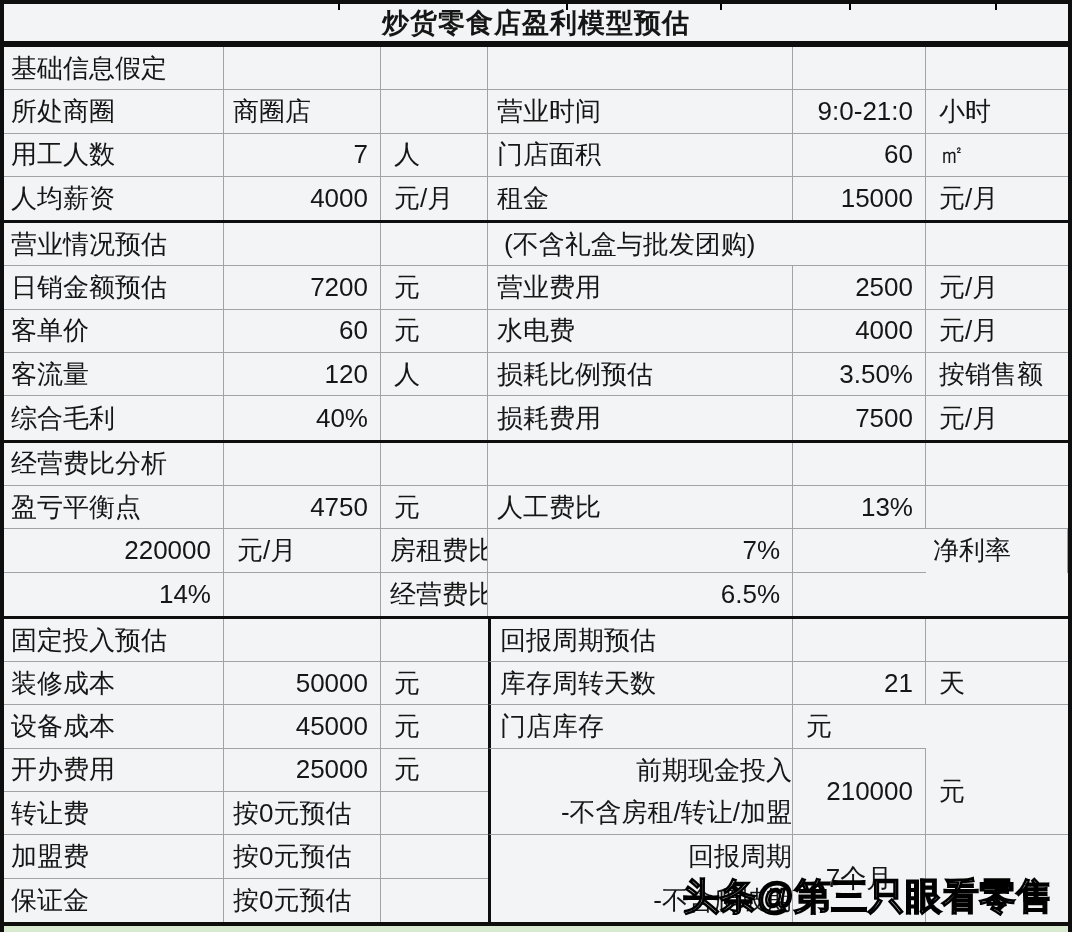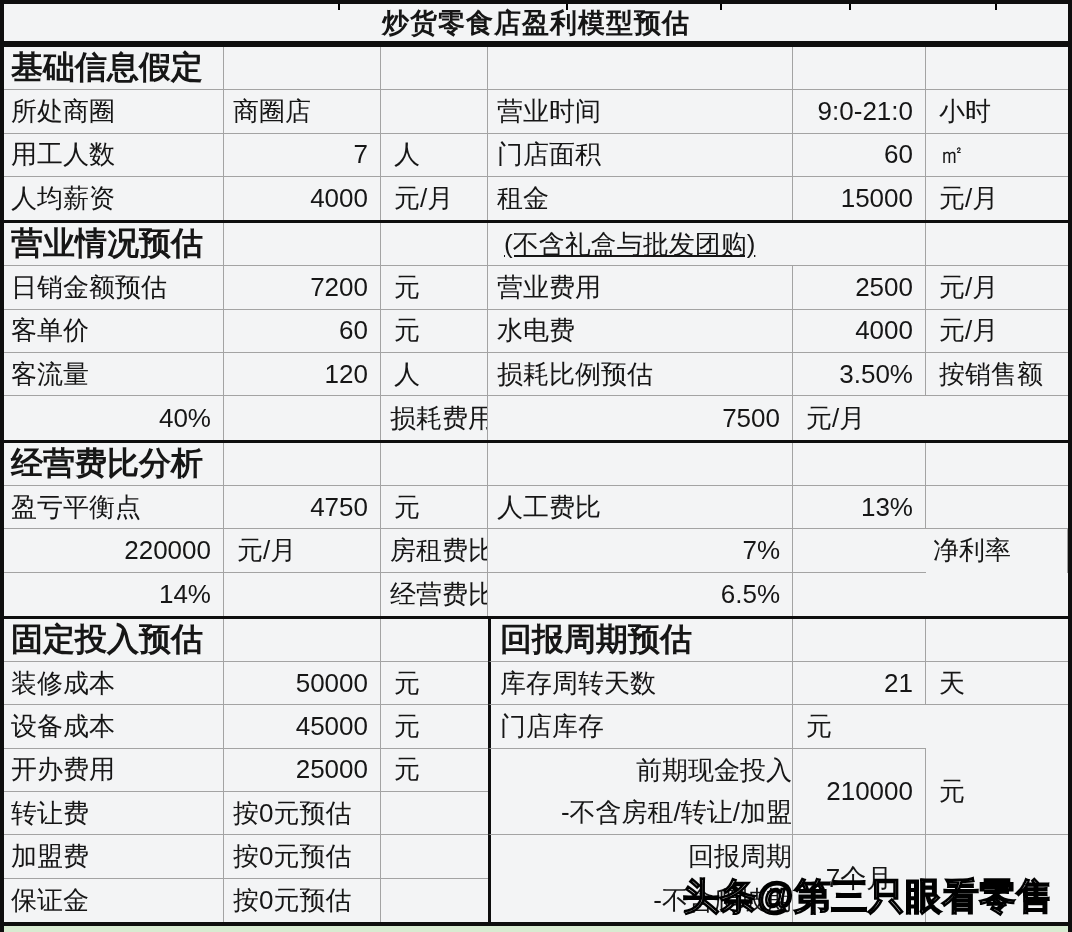--- a/index.html
+++ b/index.html
@@ -39,22 +39,22 @@
     font-size:26px;
     white-space:nowrap;overflow:hidden;
   }
   .c6{border-right:none;}
   .nb{border-bottom:none;}
   .lab{padding-left:7px;}
   .lab2{padding-left:9px;}
   .val{justify-content:flex-end;padding-right:12px;}
   .val-left{justify-content:flex-start;padding-left:9px;}
   .unit{padding-left:13px;}
-  .hdr{font-weight:bold;font-size:32px;}
-  .note{padding-left:16px;text-decoration:underline;}
+  .hdr{font-weight:normal;font-size:26px;}
+  .note{padding-left:16px;}
   .tl{border-left:3px solid var(--thick);}
   .no-r{border-right:none;}
   .merge-lab{
     flex-direction:column;align-items:flex-end;justify-content:space-around;
     padding-left:9px;
   }
   .center{justify-content:center;padding:0;}
   .bottom-black{height:4px;background:var(--thick);}
   .green-strip{height:6px;background:#d8ebd1;}
   .watermark{
@@ -133,20 +133,21 @@
     <div class="cell val">4000</div>
     <div class="cell c6 unit">元/月</div>
 
     <div class="cell lab">客流量</div>
     <div class="cell val">120</div>
     <div class="cell unit">人</div>
     <div class="cell lab2">损耗比例预估</div>
     <div class="cell val">3.50%</div>
     <div class="cell c6 unit">按销售额</div>
 
+    <div class="cell lab nb">综合毛利</div>
     <div class="cell val nb">40%</div>
     <div class="cell unit nb"></div>
     <div class="cell lab2 nb">损耗费用</div>
     <div class="cell val nb">7500</div>
     <div class="cell c6 unit nb">元/月</div>
   </div>
 
   <div class="grid sec">
     <div class="cell hdr lab">经营费比分析</div>
     <div class="cell"></div>

